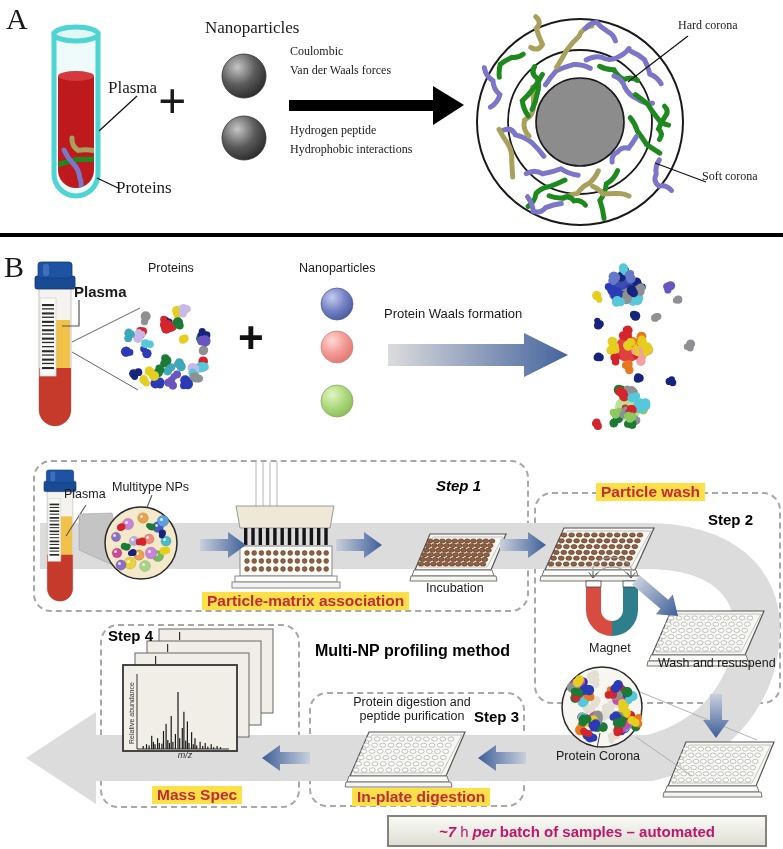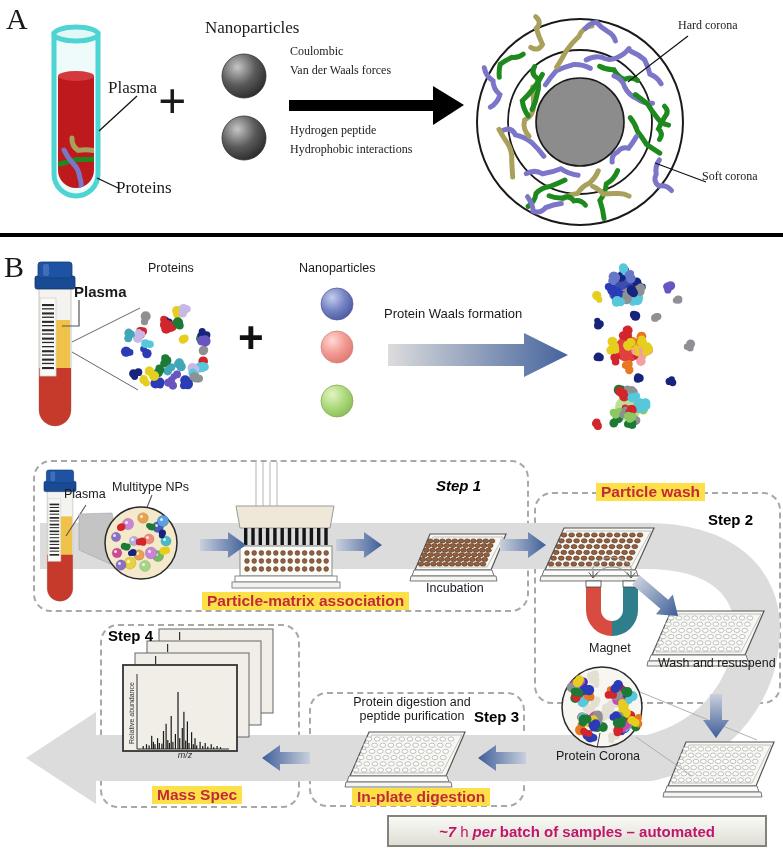--- a/index.html
+++ b/index.html
@@ -1284,20 +1284,21 @@
   <div class="abs lab small" style="left:589px;top:641px;">Magnet</div>
   <div class="abs lab small" style="left:658px;top:656px;">Wash and resuspend</div>
 
   <div class="abs lab small" style="left:556px;top:749px;">Protein Corona</div>
 
   <div class="abs lab small ctr" style="left:338px;top:695px;width:148px;">Protein digestion and</div>
   <div class="abs lab small ctr" style="left:338px;top:709px;width:148px;">peptide purification</div>
   <div class="abs lab step" style="left:474px;top:708px;">Step 3</div>
   <div class="abs lab cap-red" style="left:352px;top:788px;">In-plate digestion</div>
 
+  <div class="abs lab title-bold" style="left:310px;top:642px;width:205px;">Multi-NP profiling method</div>
 
   <div class="abs lab step" style="left:108px;top:627px;">Step 4</div>
   <div class="abs lab cap-red" style="left:152px;top:786px;">Mass Spec</div>
   <div class="abs lab ms-ylabel" style="left:128px;top:744px;">Relative abundance</div>
   <div class="abs lab ms-xlabel" style="left:155px;top:750px;width:60px;">m/z</div>
 
   <div id="banner">
     <span class="bi">~7</span>
       <span class="bn">h</span>
     <span class="bi">per</span>

